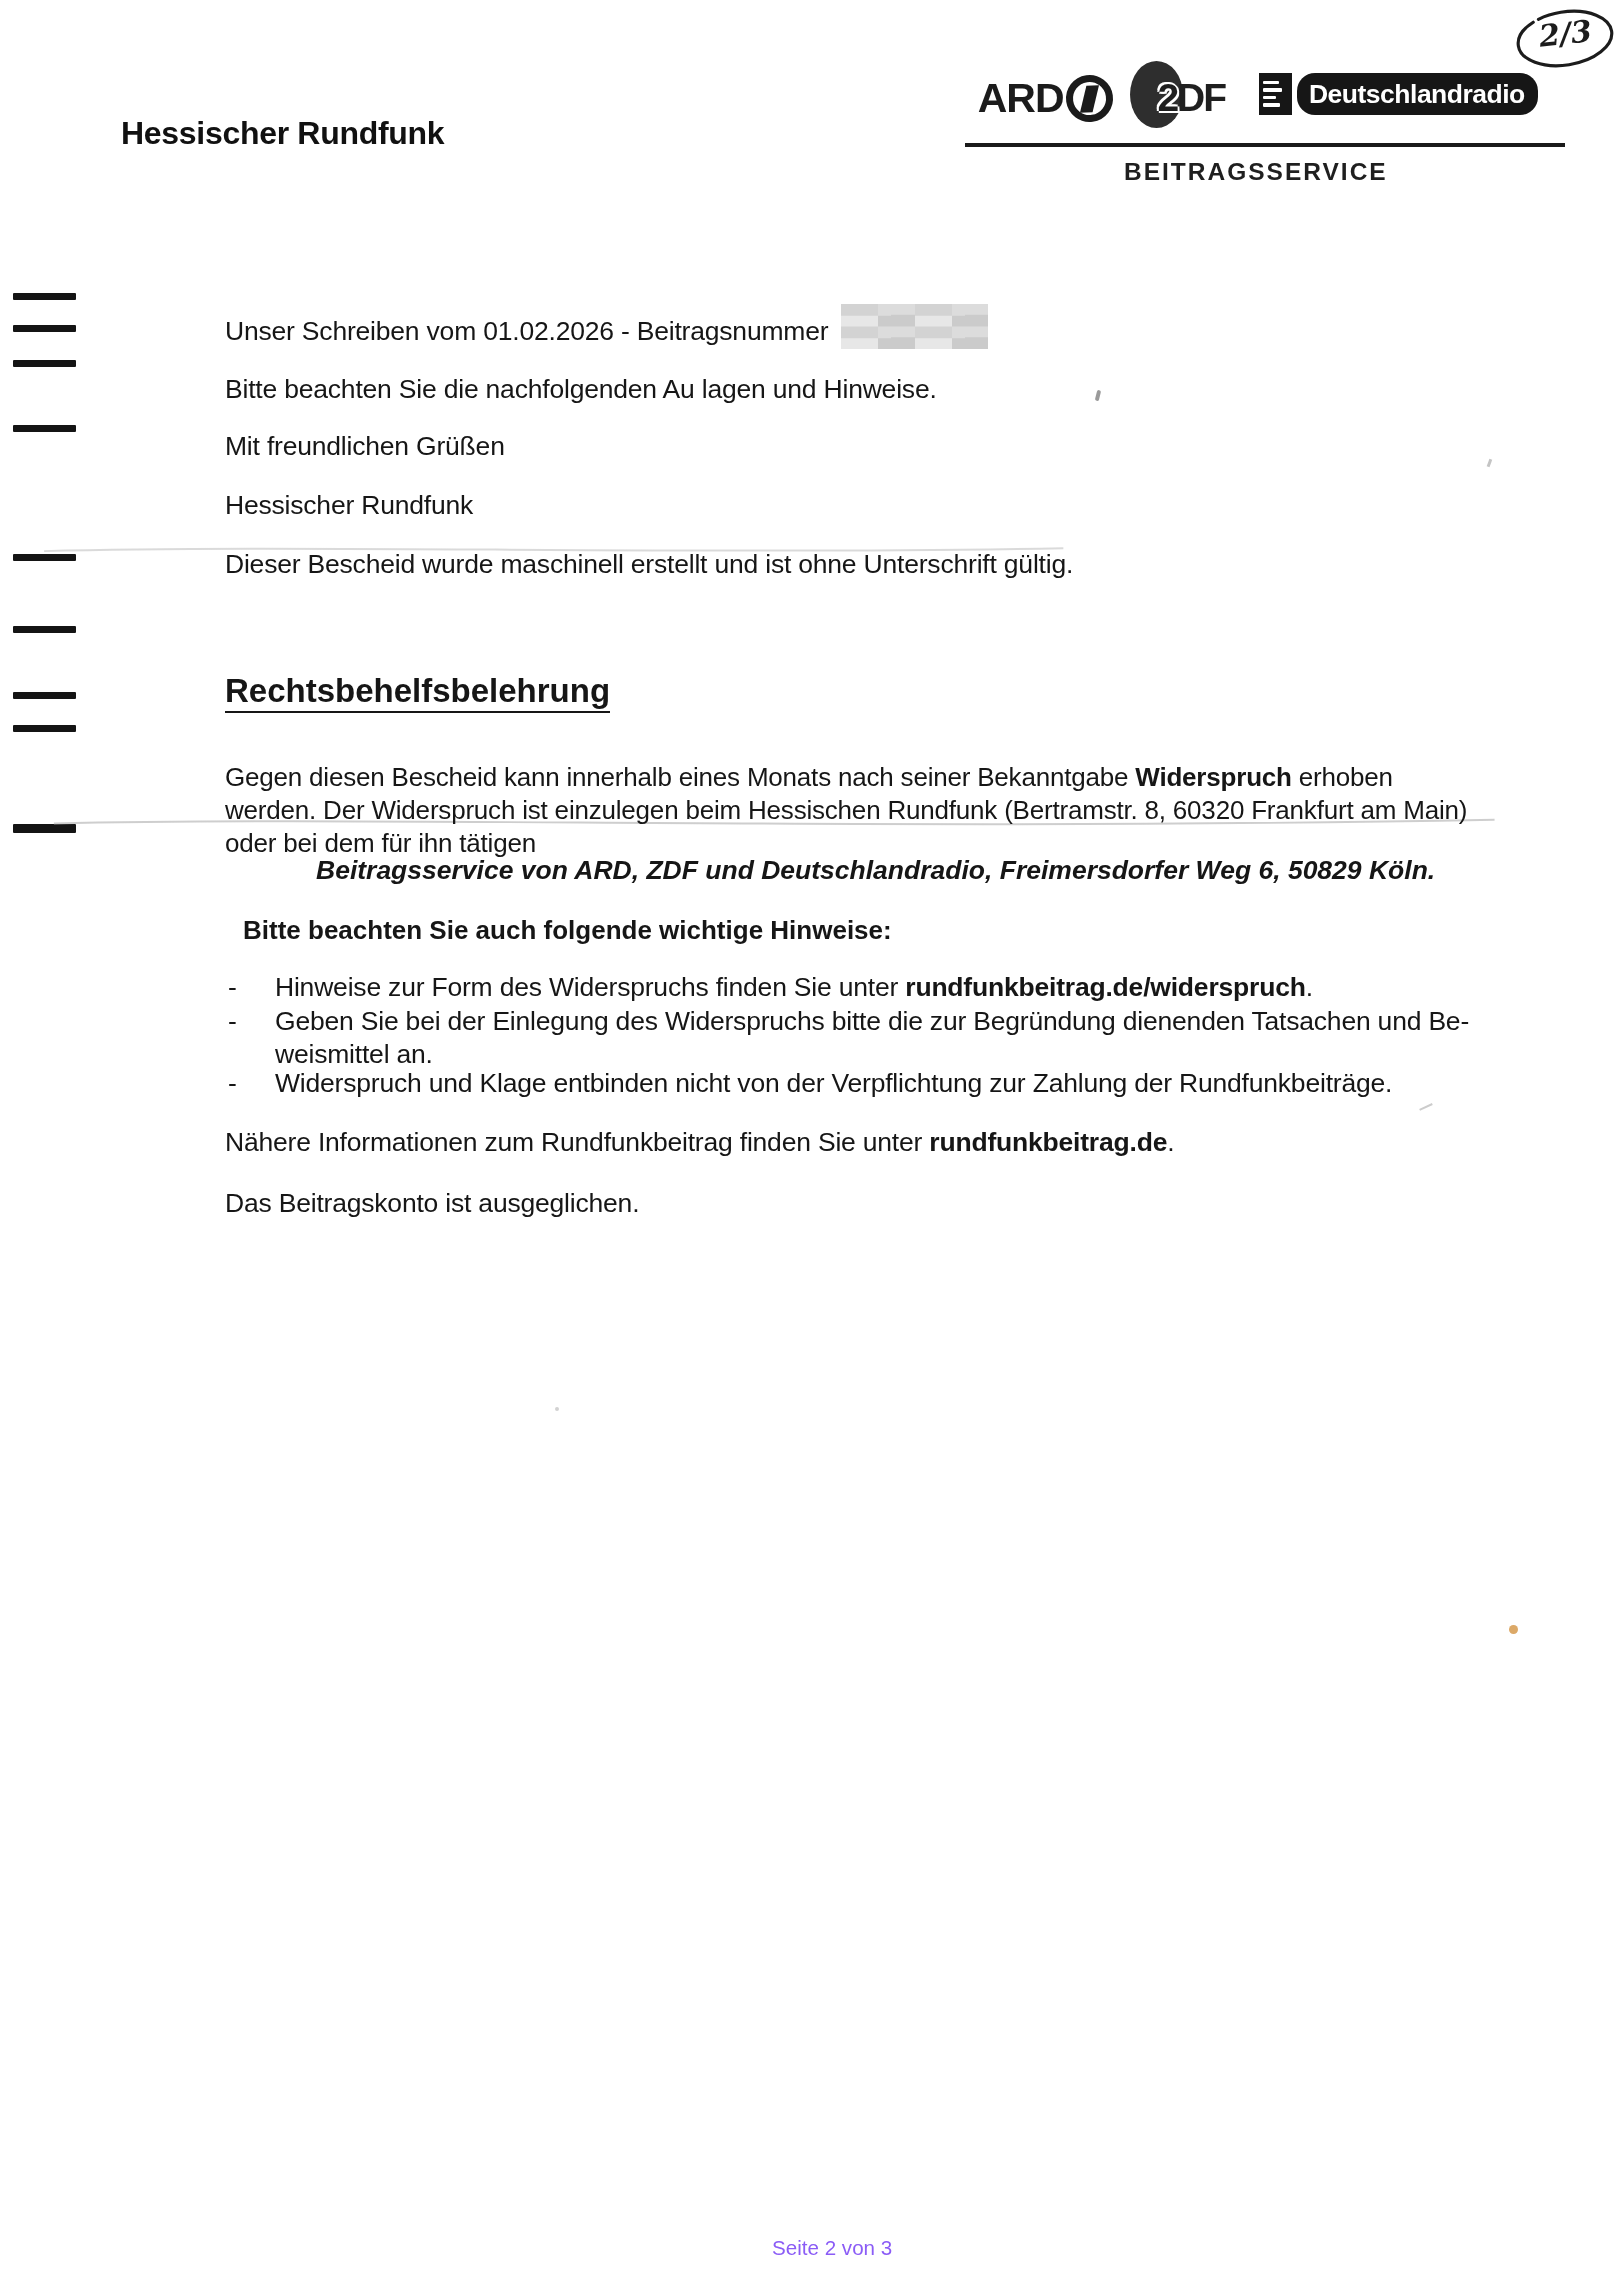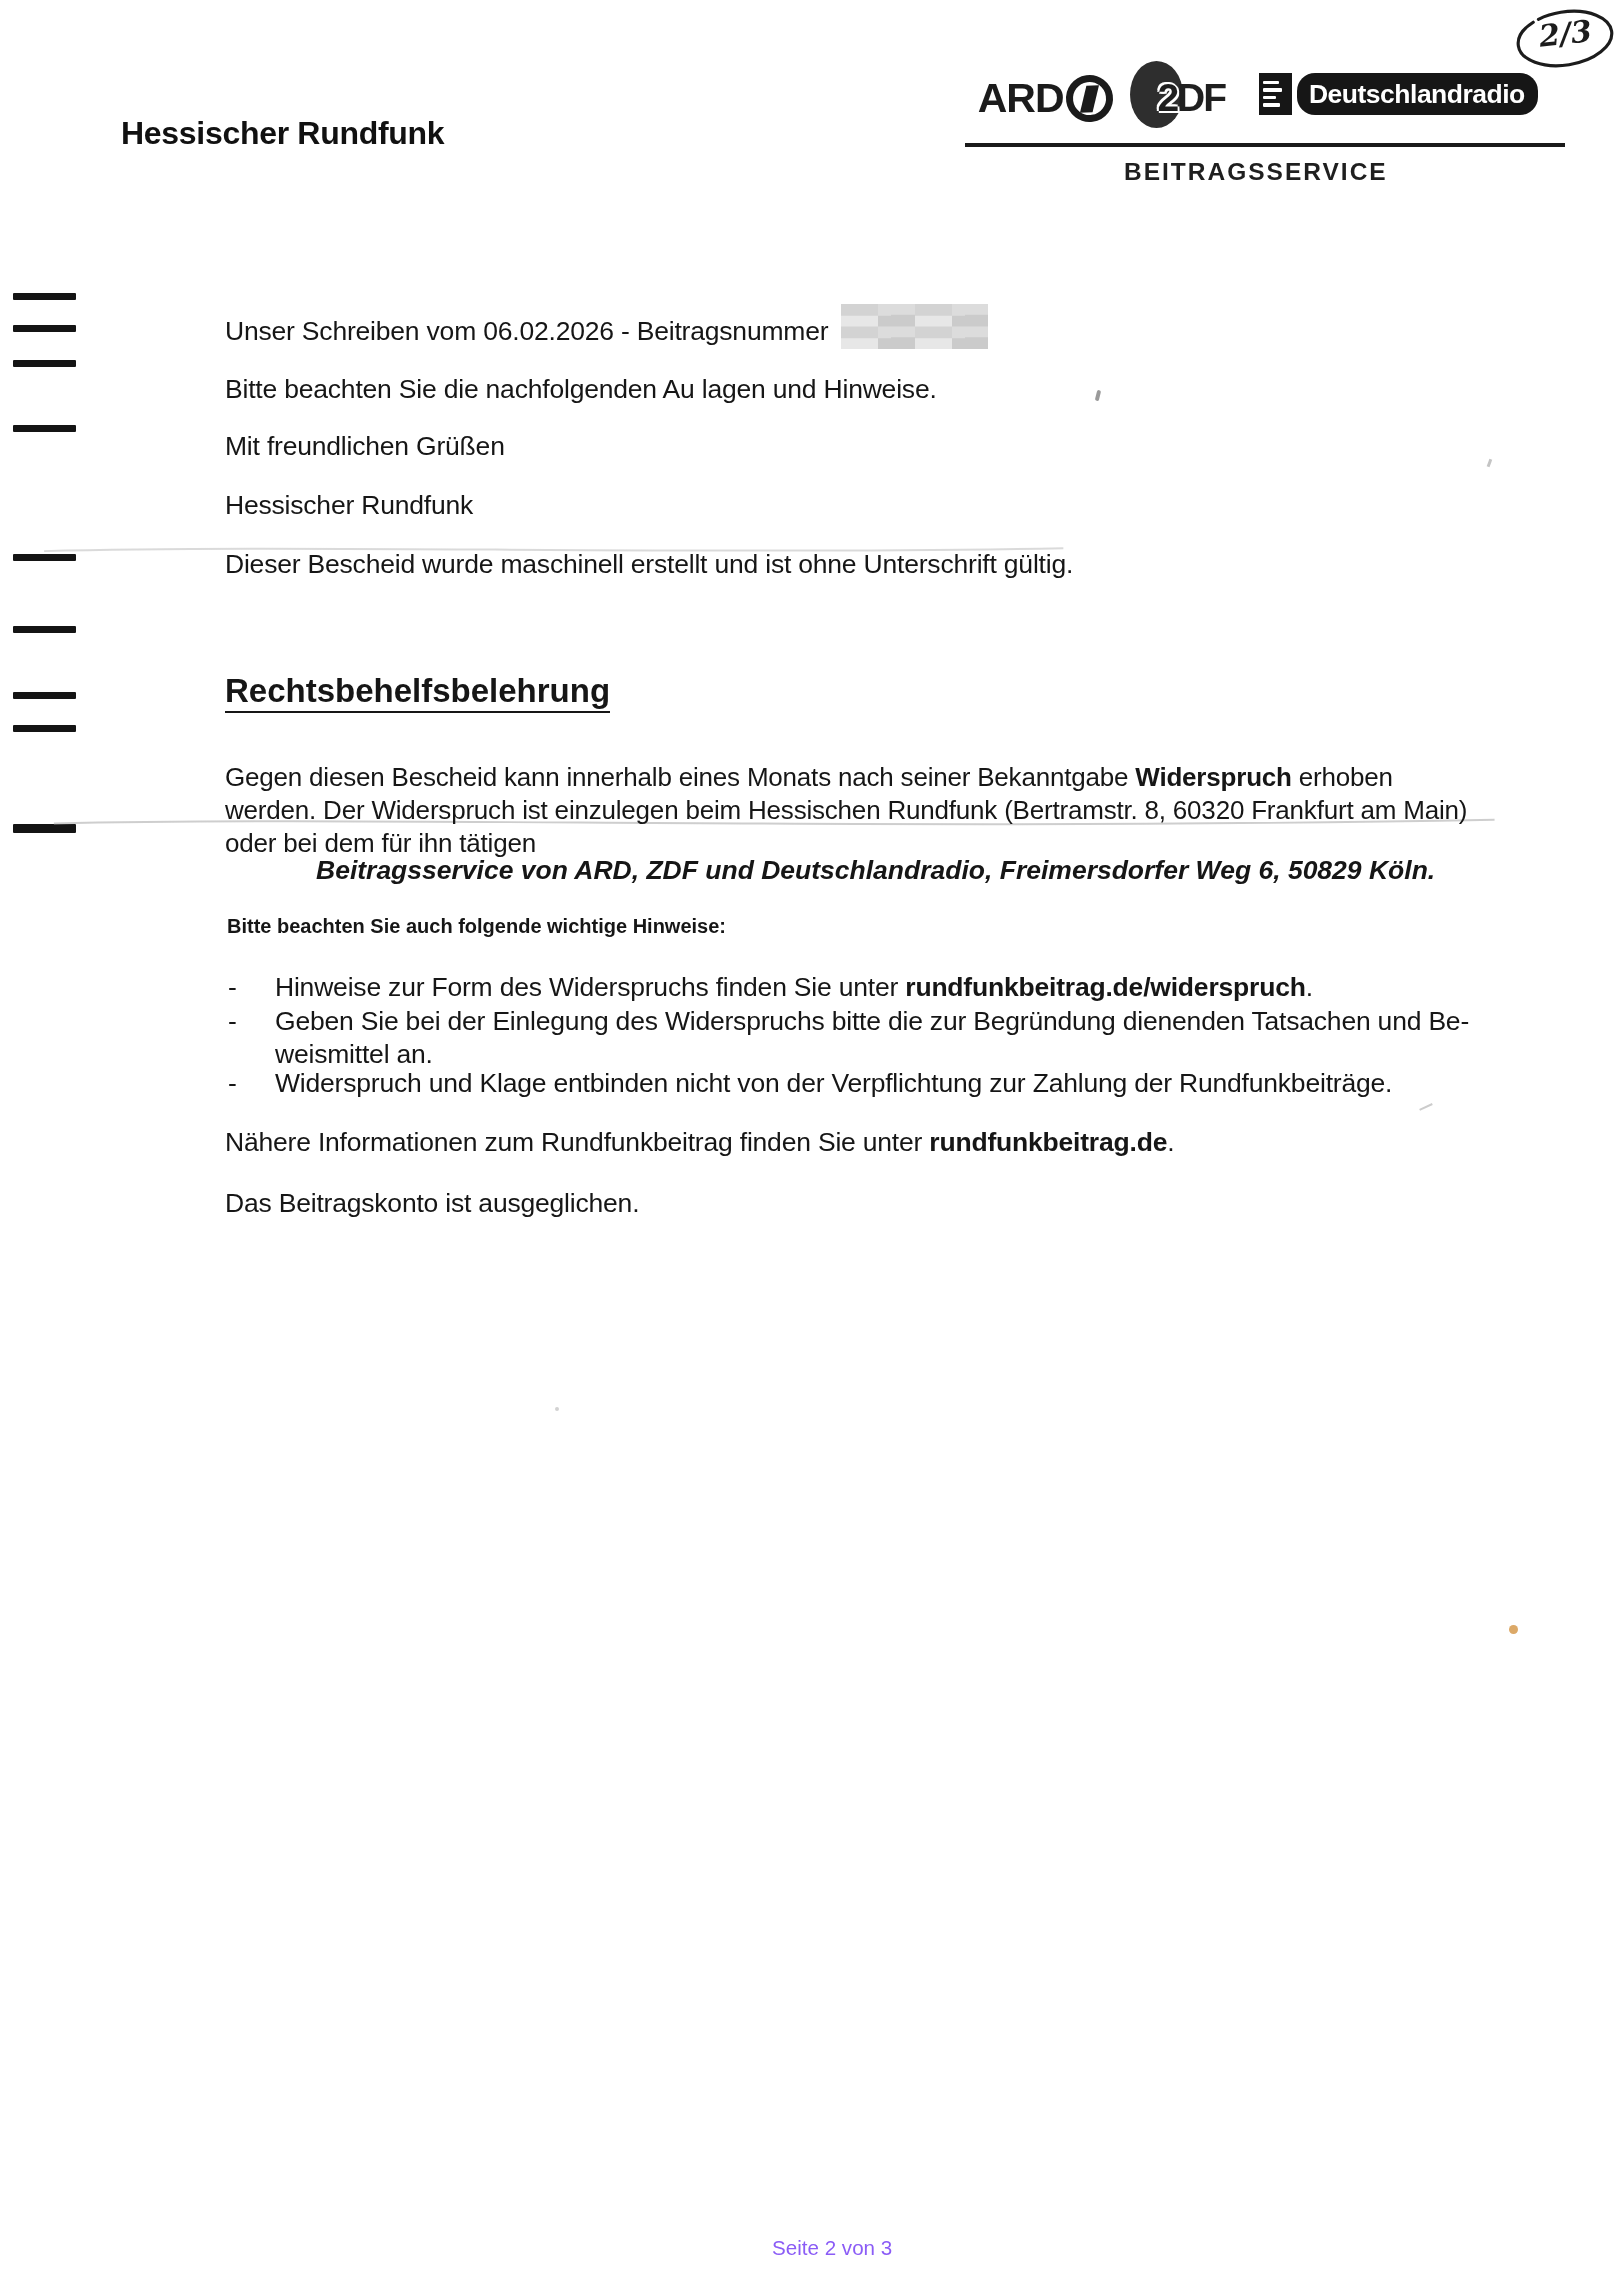--- a/index.html
+++ b/index.html
@@ -37,21 +37,21 @@
   .crease{pointer-events:none;}
   
   .bodyline{left:225px;font-size:26.5px;letter-spacing:-0.2px;white-space:nowrap;color:#161616;}
   .b{font-weight:700;}
   .redaction{left:841px;top:304px;width:147px;height:45px;
     background-image:conic-gradient(from 0deg,#dcdcdc 25%,#cbcbcb 0 50%,#e7e7e7 0 75%,#d3d3d3 0);
     background-size:74px 22.5px;}
   .appeal-heading{left:225px;top:672px;font-size:33px;font-weight:700;border-bottom:2.9px solid #161616;padding-bottom:1px;}
   .para{left:225px;top:761px;font-size:26px;line-height:33px;letter-spacing:-0.2px;width:1372px;}
   .address-line{left:316px;top:855px;font-size:26.5px;font-weight:700;white-space:nowrap;font-style:italic;}
-  .hints-heading{left:227px;top:915px;font-size:20px;font-weight:700;white-space:nowrap;}
+  .hints-heading{left:243px;top:915px;font-size:26px;font-weight:700;white-space:nowrap;}
   .bullet{left:228px;display:flex;font-size:26.5px;line-height:33px;letter-spacing:-0.2px;}
   .bullet .dash{width:47px;flex:0 0 47px;}
   .footer-text{left:772px;top:2236px;font-size:20.6px;color:#8b5cf6;}
   
   .speck{background:#9a9a9a;}
 </style>
 </head>
 <body>
 
 <div class="abs sender-name">Hessischer Rundfunk</div>
@@ -98,21 +98,21 @@
 <div class="abs fold-mark" style="top:626px"></div>
 <div class="abs fold-mark" style="top:692px"></div>
 <div class="abs fold-mark" style="top:725px"></div>
 <div class="abs fold-mark" style="top:824px;height:8.8px"></div>
 
 <svg class="abs crease" style="left:0;top:0" width="1620" height="2292" viewBox="0 0 1653 2338">
   <path d="M45 562 C 300 555, 700 566, 1085 559" fill="none" stroke="#c6c6c6" stroke-width="2" opacity="0.65"></path>
   <path d="M55 840 C 380 832, 900 848, 1525 836" fill="none" stroke="#bdbdbd" stroke-width="2" opacity="0.75"></path>
 </svg>
 
-<div class="abs bodyline" style="top:316px">Unser Schreiben vom 06.02.2026 - Beitragsnummer</div>
+<div class="abs bodyline" style="top:316px">Unser Schreiben vom 01.02.2026 - Beitragsnummer</div>
 <div class="abs redaction"></div>
 
 <div class="abs bodyline" style="top:374px">Bitte beachten Sie die nachfolgenden Au lagen und Hinweise.</div>
 <div class="abs bodyline" style="top:431px">Mit freundlichen Grüßen</div>
 <div class="abs bodyline" style="top:490px">Hessischer Rundfunk</div>
 <div class="abs bodyline" style="top:549px">Dieser Bescheid wurde maschinell erstellt und ist ohne Unterschrift gültig.</div>
 
 <div class="abs appeal-heading">Rechtsbehelfsbelehrung</div>
 
 <div class="abs para">

